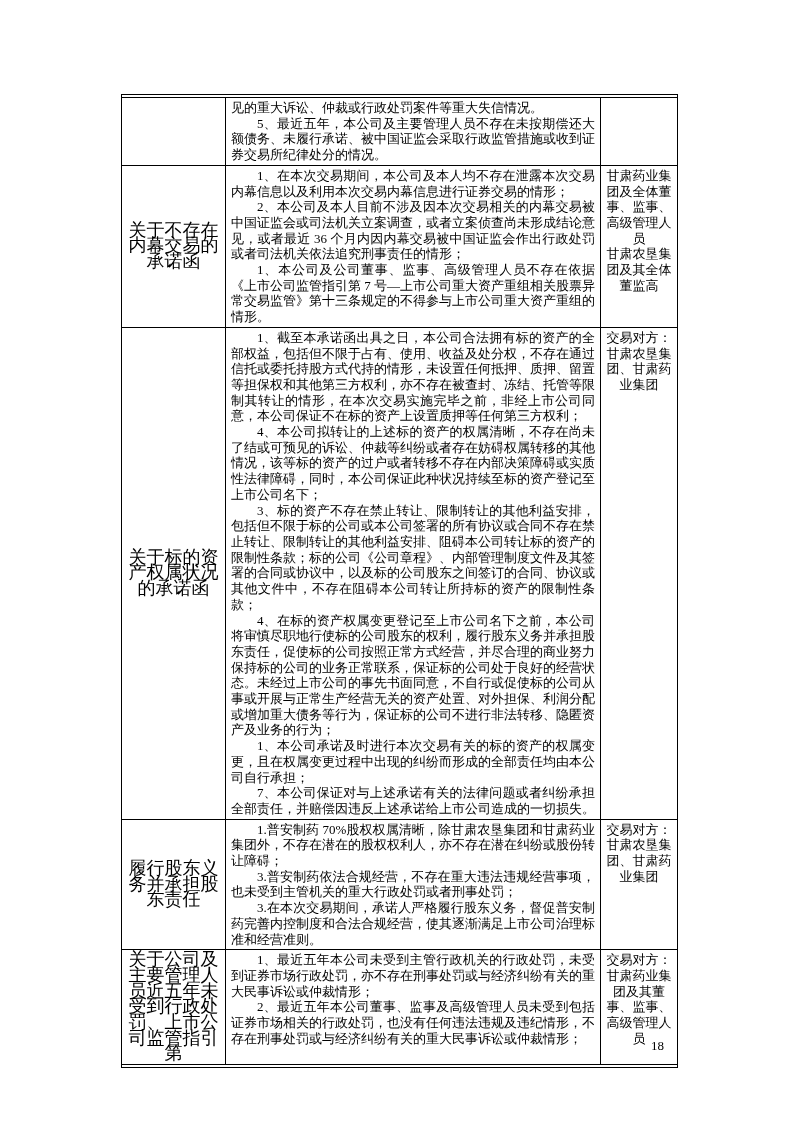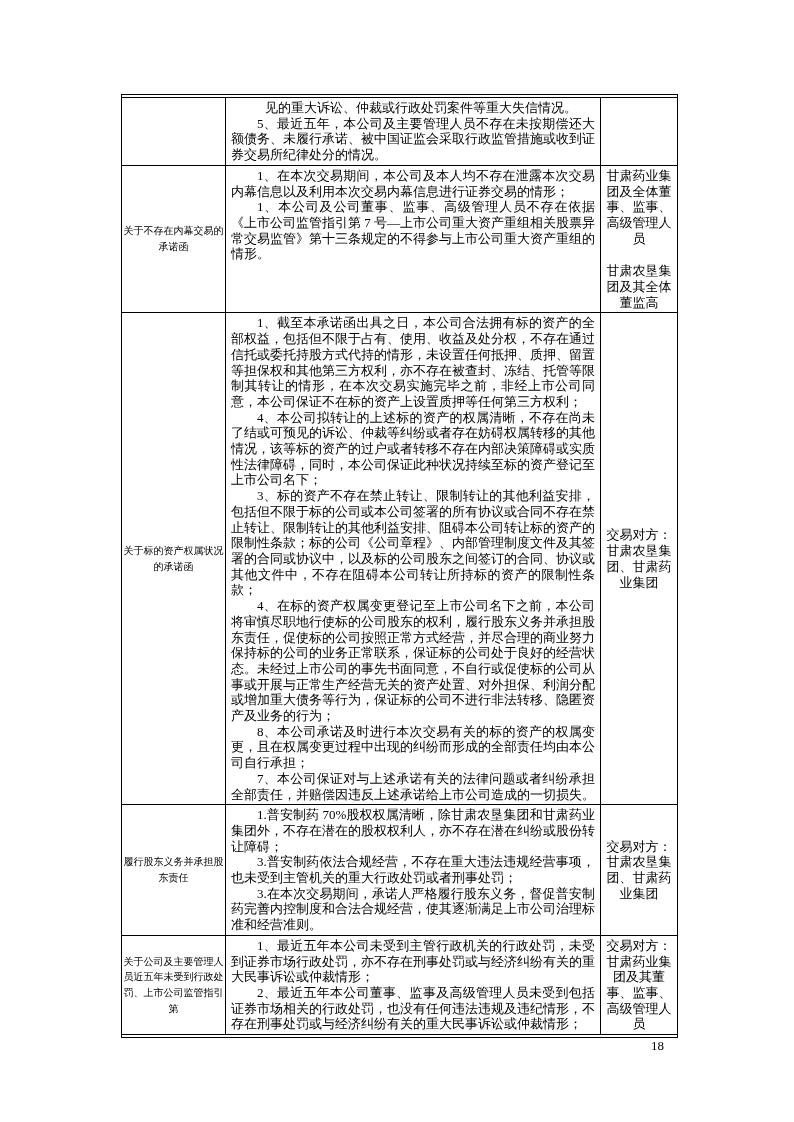--- a/index.html
+++ b/index.html
@@ -29,40 +29,39 @@
     align-items:stretch;
   }
   .t-row + .t-row{border-top:1px solid #000;}
   .cell{box-sizing:border-box;}
   .cell-label{
     width:104px;
     flex:0 0 104px;
     border-right:1px solid #000;
     display:flex;align-items:center;justify-content:center;
     text-align:center;
-    font-size:10px;line-height:15.7px;
+    font-size:18px;line-height:15.7px;
     padding:2px 1px;
   }
   .cell-middle{
     width:375px;
     flex:0 0 375px;
     border-right:1px solid #000;
     font-size:13px;line-height:15.7px;
     text-align:justify;
     padding:2px 5px;
   }
   .cell-middle p{margin:0;text-indent:2em;}
-  .cell-middle p.no-indent{text-indent:0;margin-left:34px;}
+  .cell-middle p.no-indent{text-indent:0;}
   .cell-party{
     flex:1 1 auto;
-    display:flex;flex-direction:column;align-items:center;justify-content:center;
+    display:flex;flex-direction:column;align-items:center;
     text-align:center;
     font-size:13px;line-height:15.7px;
     padding:2px 2px;
-    gap:17px;
   }
   .party-block{width:100%;}
   .page-number{
     position:absolute;
     top:1038px;
     left:121px;
     width:543px;
     text-align:right;
     font-size:13px;
   }
@@ -83,38 +82,39 @@
       </div>
       <div class="cell cell-party"></div>
     </div>
 
     <div class="t-row">
       <div class="cell cell-label">
         <span>关于不存在内幕交易的承诺函</span>
       </div>
       <div class="cell cell-middle">
         <p>1、在本次交易期间，本公司及本人均不存在泄露本次交易内幕信息以及利用本次交易内幕信息进行证券交易的情形；</p>
+        <p>2、本公司及本人目前不涉及因本次交易相关的内幕交易被中国证监会或司法机关立案调查，或者立案侦查尚未形成结论意见，或者最近 36 个月内因内幕交易被中国证监会作出行政处罚或者司法机关依法追究刑事责任的情形；</p>
         <p>1、本公司及公司董事、监事、高级管理人员不存在依据《上市公司监管指引第 7 号—上市公司重大资产重组相关股票异常交易监管》第十三条规定的不得参与上市公司重大资产重组的情形。</p>
       </div>
       <div class="cell cell-party">
         <div class="party-block">甘肃药业集团及全体董事、监事、高级管理人员</div>
         <div class="party-block">甘肃农垦集团及其全体董监高</div>
       </div>
     </div>
 
     <div class="t-row">
       <div class="cell cell-label">
         <span>关于标的资产权属状况的承诺函</span>
       </div>
       <div class="cell cell-middle">
         <p>1、截至本承诺函出具之日，本公司合法拥有标的资产的全部权益，包括但不限于占有、使用、收益及处分权，不存在通过信托或委托持股方式代持的情形，未设置任何抵押、质押、留置等担保权和其他第三方权利，亦不存在被查封、冻结、托管等限制其转让的情形，在本次交易实施完毕之前，非经上市公司同意，本公司保证不在标的资产上设置质押等任何第三方权利；</p>
         <p>4、本公司拟转让的上述标的资产的权属清晰，不存在尚未了结或可预见的诉讼、仲裁等纠纷或者存在妨碍权属转移的其他情况，该等标的资产的过户或者转移不存在内部决策障碍或实质性法律障碍，同时，本公司保证此种状况持续至标的资产登记至上市公司名下；</p>
         <p>3、标的资产不存在禁止转让、限制转让的其他利益安排，包括但不限于标的公司或本公司签署的所有协议或合同不存在禁止转让、限制转让的其他利益安排、阻碍本公司转让标的资产的限制性条款；标的公司《公司章程》、内部管理制度文件及其签署的合同或协议中，以及标的公司股东之间签订的合同、协议或其他文件中，不存在阻碍本公司转让所持标的资产的限制性条款；</p>
         <p>4、在标的资产权属变更登记至上市公司名下之前，本公司将审慎尽职地行使标的公司股东的权利，履行股东义务并承担股东责任，促使标的公司按照正常方式经营，并尽合理的商业努力保持标的公司的业务正常联系，保证标的公司处于良好的经营状态。未经过上市公司的事先书面同意，不自行或促使标的公司从事或开展与正常生产经营无关的资产处置、对外担保、利润分配或增加重大债务等行为，保证标的公司不进行非法转移、隐匿资产及业务的行为；</p>
-        <p>8、本公司承诺及时进行本次交易有关的标的资产的权属变更，且在权属变更过程中出现的纠纷而形成的全部责任均由本公司自行承担；</p>
+        <p>1、本公司承诺及时进行本次交易有关的标的资产的权属变更，且在权属变更过程中出现的纠纷而形成的全部责任均由本公司自行承担；</p>
         <p>7、本公司保证对与上述承诺有关的法律问题或者纠纷承担全部责任，并赔偿因违反上述承诺给上市公司造成的一切损失。</p>
       </div>
       <div class="cell cell-party">
         <div class="party-block">交易对方：甘肃农垦集团、甘肃药业集团</div>
       </div>
     </div>
 
     <div class="t-row">
       <div class="cell cell-label">
         <span>履行股东义务并承担股东责任</span>

